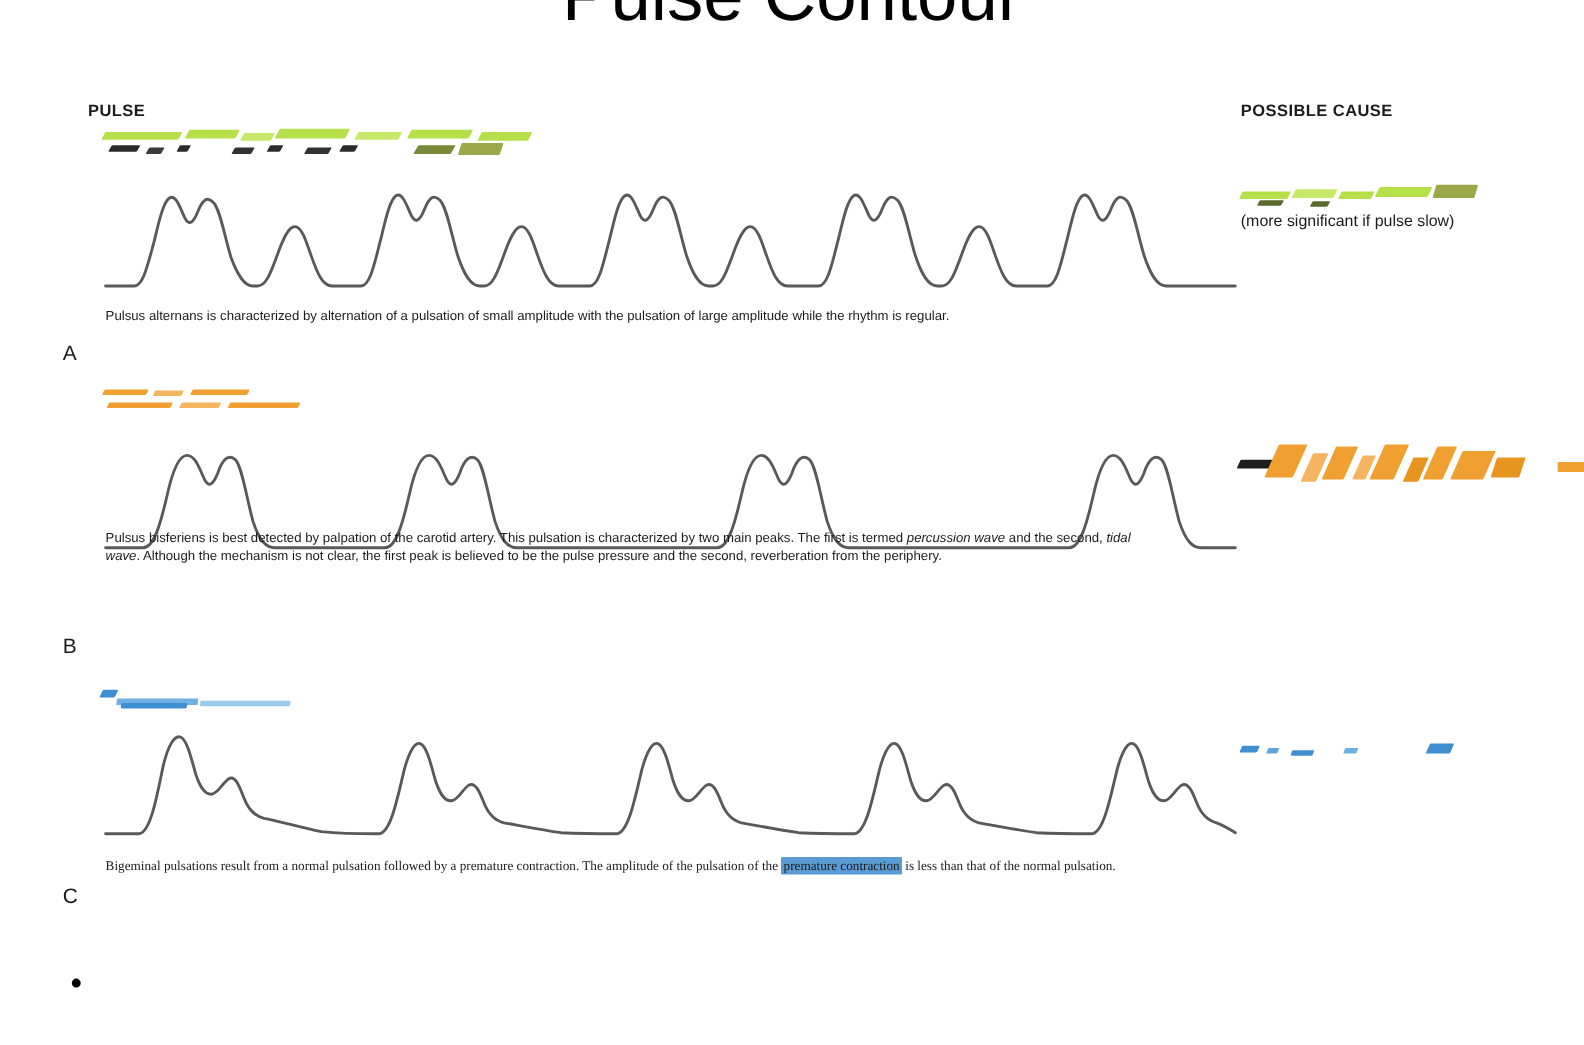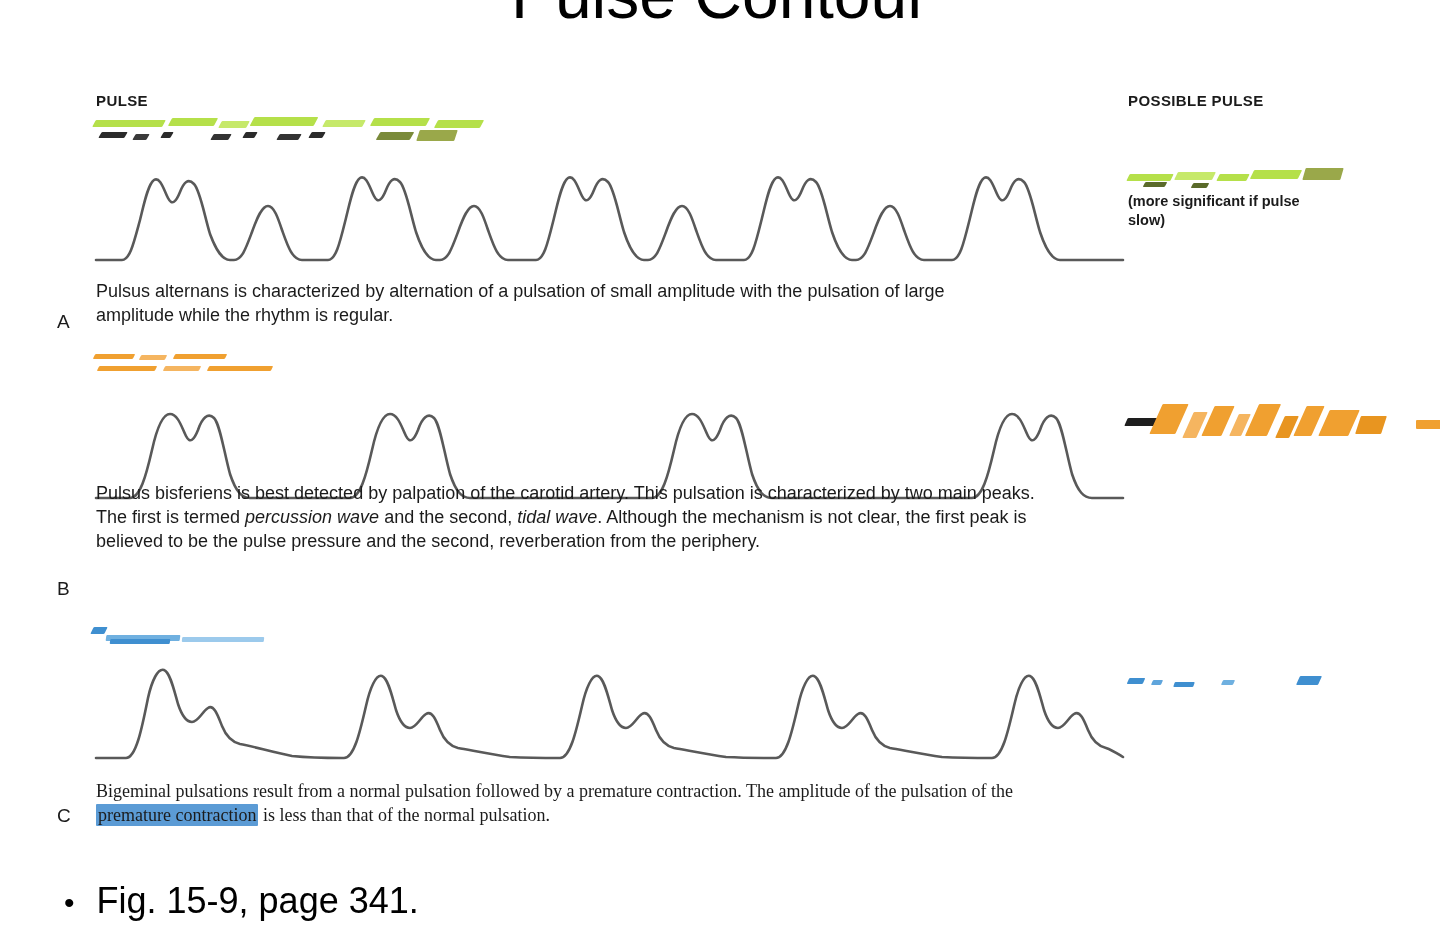--- a/index.html
+++ b/index.html
@@ -40,32 +40,32 @@
     height: 790px;
   }
 
   .col-header {
     position: absolute;
     font-size: 15px;
     font-weight: bold;
     letter-spacing: 0.4px;
     color: #1b1b1b;
   }
-  .hdr-pulse { left: 96px; top: 22px; text-align: center; }
+  .hdr-pulse { left: 80px; top: 22px; text-align: center; }
   .hdr-cause { left: 1128px; top: 22px; }
 
   .panel-letter {
     position: absolute;
     font-size: 19px;
     color: #1b1b1b;
   }
 
   .caption {
     position: absolute;
-    font-size: 18px;
+    font-size: 12px;
     line-height: 1.32;
     color: #1b1b1b;
   }
   .caption i { font-style: italic; }
 
   .cause-note {
     position: absolute;
     font-size: 14.5px;
     line-height: 1.32;
     color: #1b1b1b;
@@ -107,21 +107,21 @@
   }
 </style>
 </head>
 <body>
 
 <div class="slide-title">Pulse Contour</div>
 
 <div class="figure">
 
   <div class="col-header hdr-pulse">PULSE</div>
-  <div class="col-header hdr-cause">POSSIBLE PULSE</div>
+  <div class="col-header hdr-cause">POSSIBLE CAUSE</div>
 
   <div class="redact" style="left:92px; top:44px; width:400px; height:30px;">
     <div class="streak" style="left:2px;  top:6px;  width:70px; height:7px;  background:#b5e04a; transform:skewX(-28deg);"></div>
     <div class="streak" style="left:78px; top:4px;  width:46px; height:8px;  background:#b5e04a; transform:skewX(-28deg);"></div>
     <div class="streak" style="left:128px;top:7px;  width:28px; height:7px;  background:#c6e96a; transform:skewX(-28deg);"></div>
     <div class="streak" style="left:160px;top:3px;  width:64px; height:9px;  background:#b5e04a; transform:skewX(-28deg);"></div>
     <div class="streak" style="left:232px;top:6px;  width:40px; height:7px;  background:#c6e96a; transform:skewX(-28deg);"></div>
     <div class="streak" style="left:280px;top:4px;  width:56px; height:8px;  background:#b5e04a; transform:skewX(-28deg);"></div>
     <div class="streak" style="left:344px;top:6px;  width:46px; height:8px;  background:#b5e04a; transform:skewX(-28deg);"></div>
     <div class="streak" style="left:8px;  top:18px; width:26px; height:6px;  background:#2b2b2b; transform:skewX(-30deg);"></div>
@@ -146,21 +146,21 @@
 
   <div class="redact" style="left:1126px; top:94px; width:220px; height:30px;">
     <div class="streak" style="left:2px;  top:10px; width:44px; height:7px; background:#b5e04a; transform:skewX(-26deg);"></div>
     <div class="streak" style="left:50px; top:8px;  width:38px; height:8px; background:#c6e96a; transform:skewX(-26deg);"></div>
     <div class="streak" style="left:92px; top:10px; width:30px; height:7px; background:#b5e04a; transform:skewX(-26deg);"></div>
     <div class="streak" style="left:126px;top:6px;  width:48px; height:9px; background:#b5e04a; transform:skewX(-26deg);"></div>
     <div class="streak" style="left:178px;top:4px;  width:38px; height:12px;background:#9aa84a; transform:skewX(-16deg);"></div>
     <div class="streak" style="left:18px; top:18px; width:22px; height:5px; background:#5a6a2a; transform:skewX(-28deg);"></div>
     <div class="streak" style="left:66px; top:19px; width:16px; height:5px; background:#5a6a2a; transform:skewX(-28deg);"></div>
   </div>
-  <div class="cause-note" style="left:1128px; top:122px; width:200px;font-weight:bold;">
+  <div class="cause-note" style="left:1128px; top:122px; width:200px;">
     <span>(more significant if pulse slow)</span>
   </div>
 
   <div class="redact" style="left:92px; top:280px; width:200px; height:26px;">
     <div class="streak" style="left:2px;  top:4px;  width:40px; height:5px; background:#f0a030; transform:skewX(-26deg);"></div>
     <div class="streak" style="left:48px; top:5px;  width:26px; height:5px; background:#f5b560; transform:skewX(-26deg);"></div>
     <div class="streak" style="left:82px; top:4px;  width:52px; height:5px; background:#f0a030; transform:skewX(-26deg);"></div>
     <div class="streak" style="left:6px;  top:16px; width:58px; height:5px; background:#f0a030; transform:skewX(-26deg);"></div>
     <div class="streak" style="left:72px; top:16px; width:36px; height:5px; background:#f5b560; transform:skewX(-26deg);"></div>
     <div class="streak" style="left:116px;top:16px; width:64px; height:5px; background:#f0a030; transform:skewX(-26deg);"></div>
@@ -210,14 +210,13 @@
     <div class="streak" style="left:30px; top:10px; width:10px; height:5px;  background:#5fa5dc; transform:skewX(-24deg);"></div>
     <div class="streak" style="left:52px; top:12px; width:20px; height:5px;  background:#3f8fd0; transform:skewX(-18deg);"></div>
     <div class="streak" style="left:100px;top:10px; width:12px; height:5px;  background:#6fb0e0; transform:skewX(-24deg);"></div>
     <div class="streak" style="left:176px;top:6px;  width:22px; height:9px;  background:#3f8fd0; transform:skewX(-24deg);"></div>
   </div>
 
 </div>
 
 <div class="bullet-line">
   <span class="bullet-dot">•</span>
-  <span>Fig. 15-9, page 341.</span>
 </div>
 
 </body></html>

